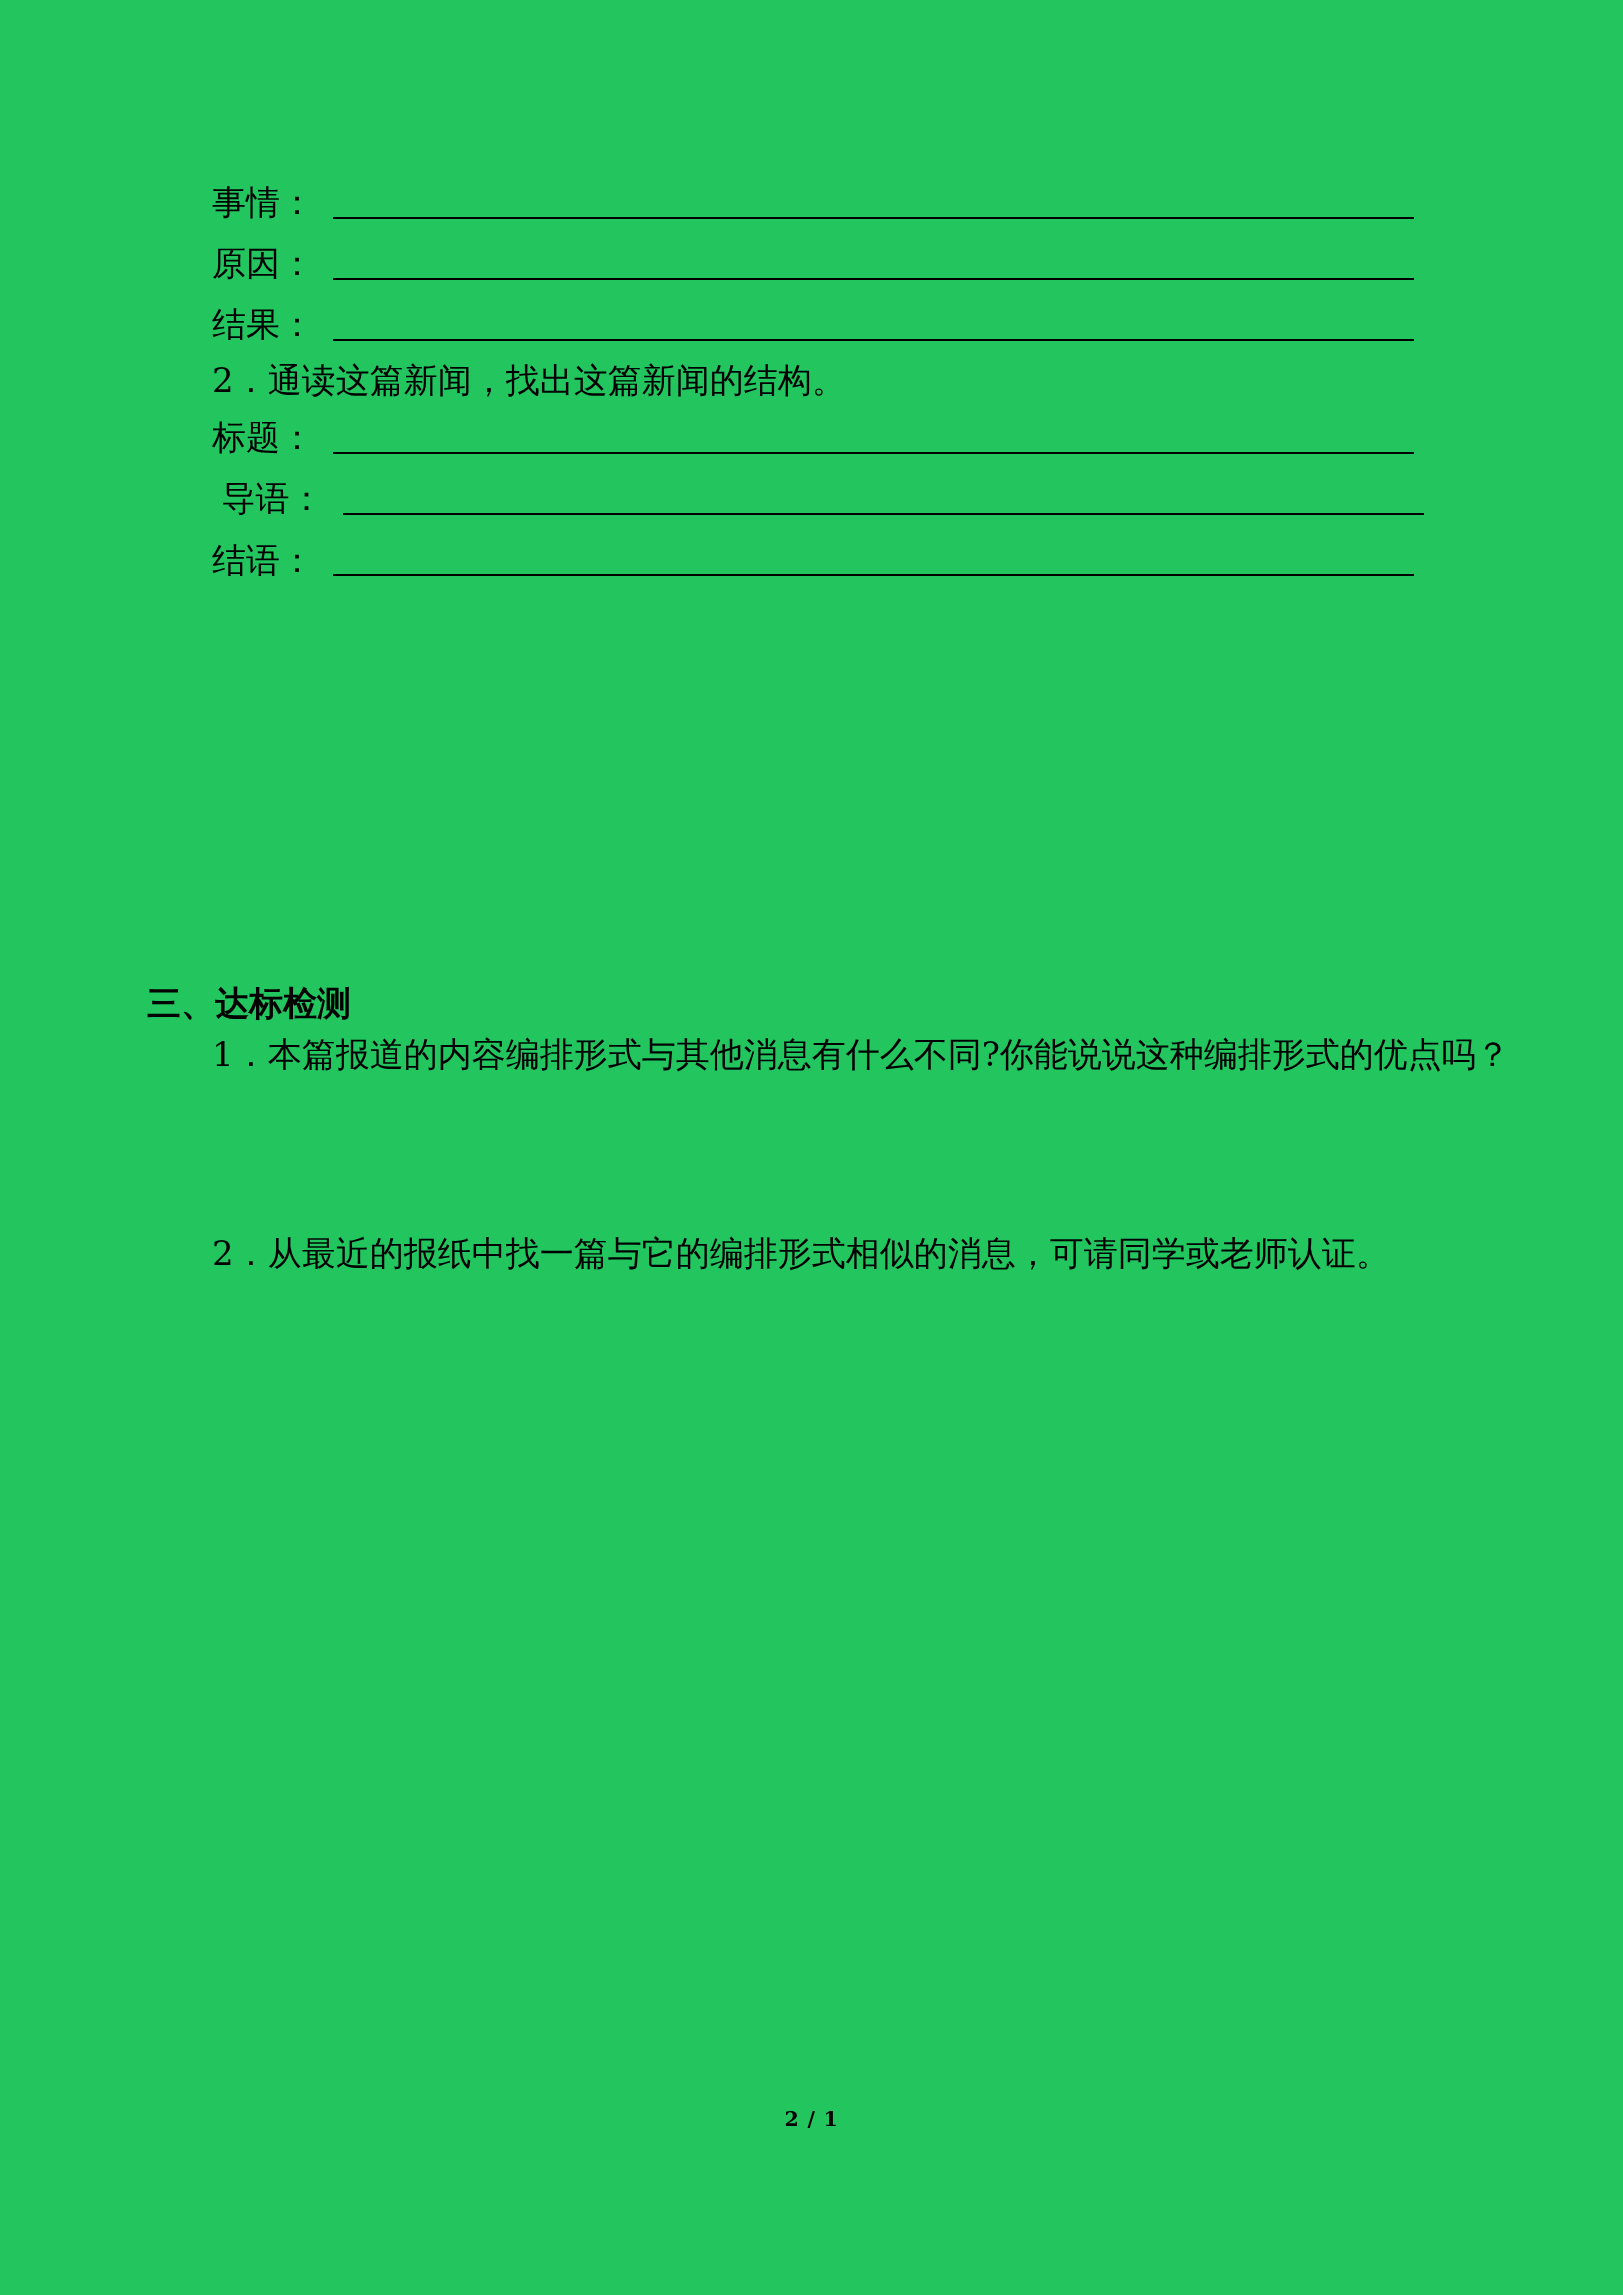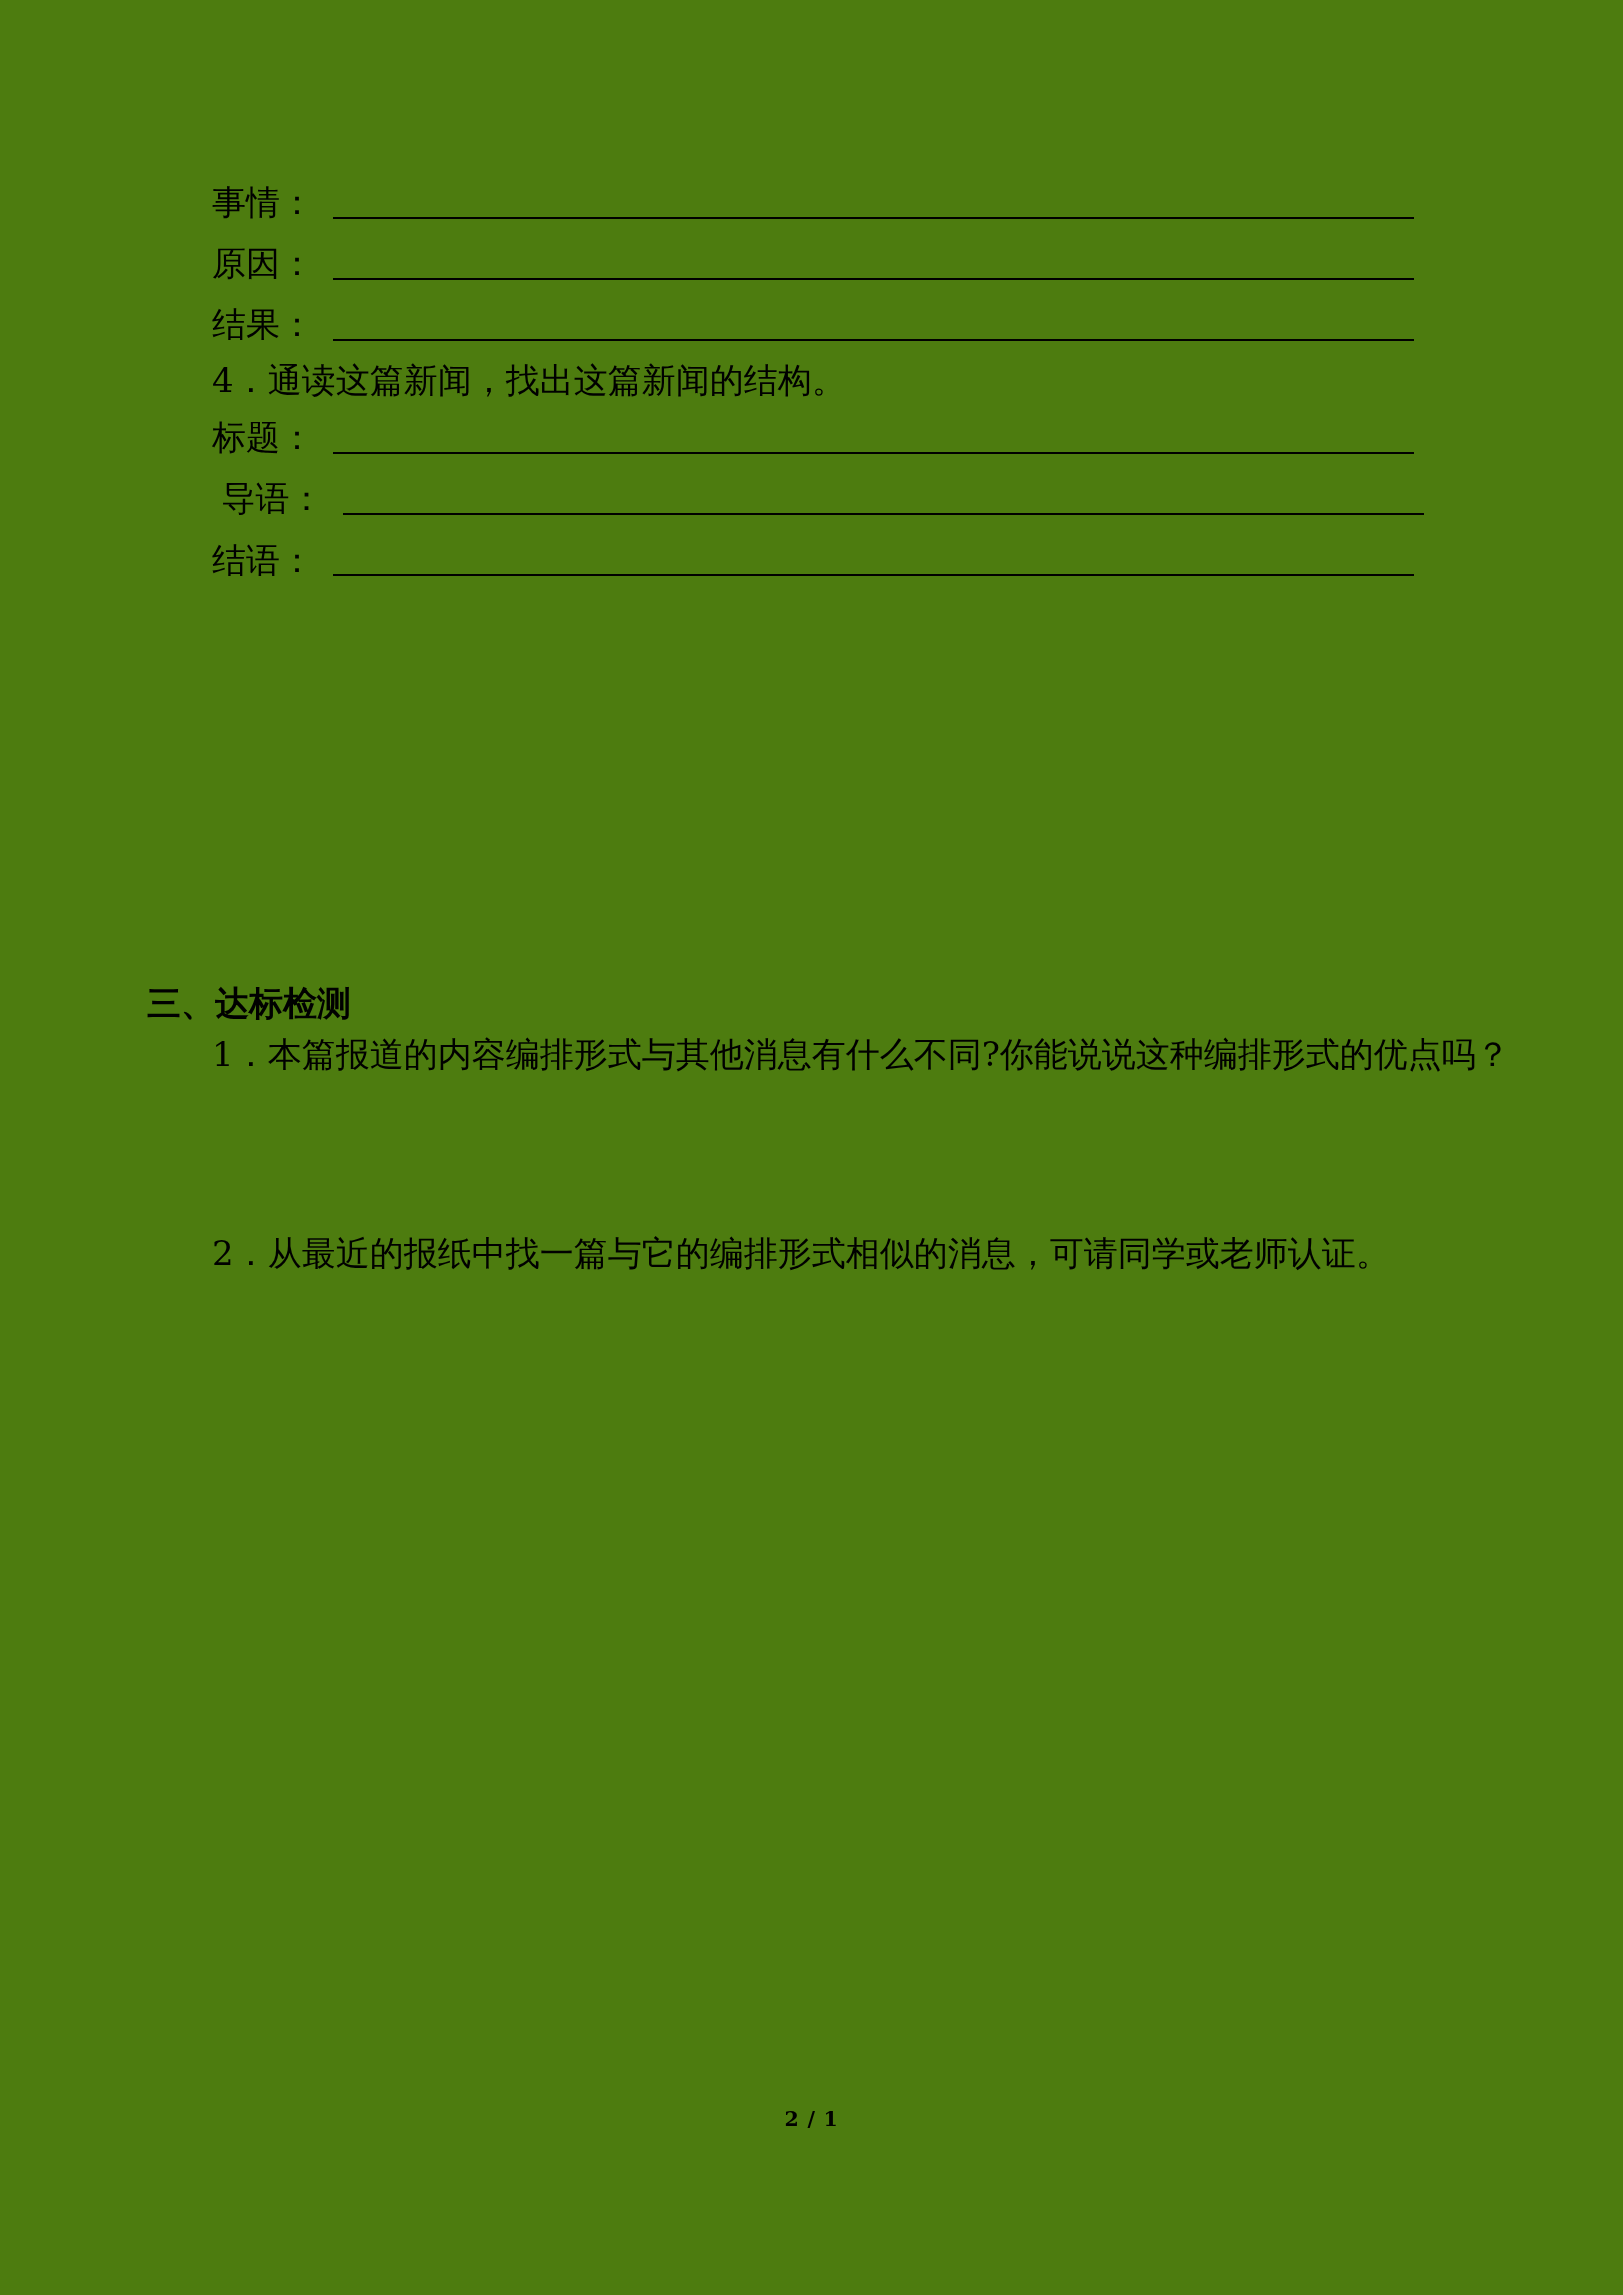--- a/index.html
+++ b/index.html
@@ -14,21 +14,21 @@
     font-family: "DejaVu Serif", "Liberation Serif", serif;
     color: #000000;
     overflow: hidden;
   }
 
   .page {
     position: absolute;
     left: 0; top: 0;
     width: 1623px;
     height: 2295px;
-    background: #4d7c0f;
+    background: #22c55e;
   }
 
   
   .content {
     position: absolute;
     left: 147px;
     top: 170px;
     width: 1336px;
   }
 
@@ -113,21 +113,21 @@
     <div class="blank-row">
       <span class="bl-label wide">原因：</span>
       <span class="bl-rule"></span>
     </div>
 
     <div class="blank-row">
       <span class="bl-label wide">结果：</span>
       <span class="bl-rule"></span>
     </div>
 
-    <div class="qline">4．通读这篇新闻，找出这篇新闻的结构。</div>
+    <div class="qline">2．通读这篇新闻，找出这篇新闻的结构。</div>
 
     <div class="blank-row">
       <span class="bl-label wide">标题：</span>
       <span class="bl-rule"></span>
     </div>
 
     <div class="blank-row">
       <span class="bl-label narrow">导语：</span>
       <span class="bl-rule"></span>
     </div>

